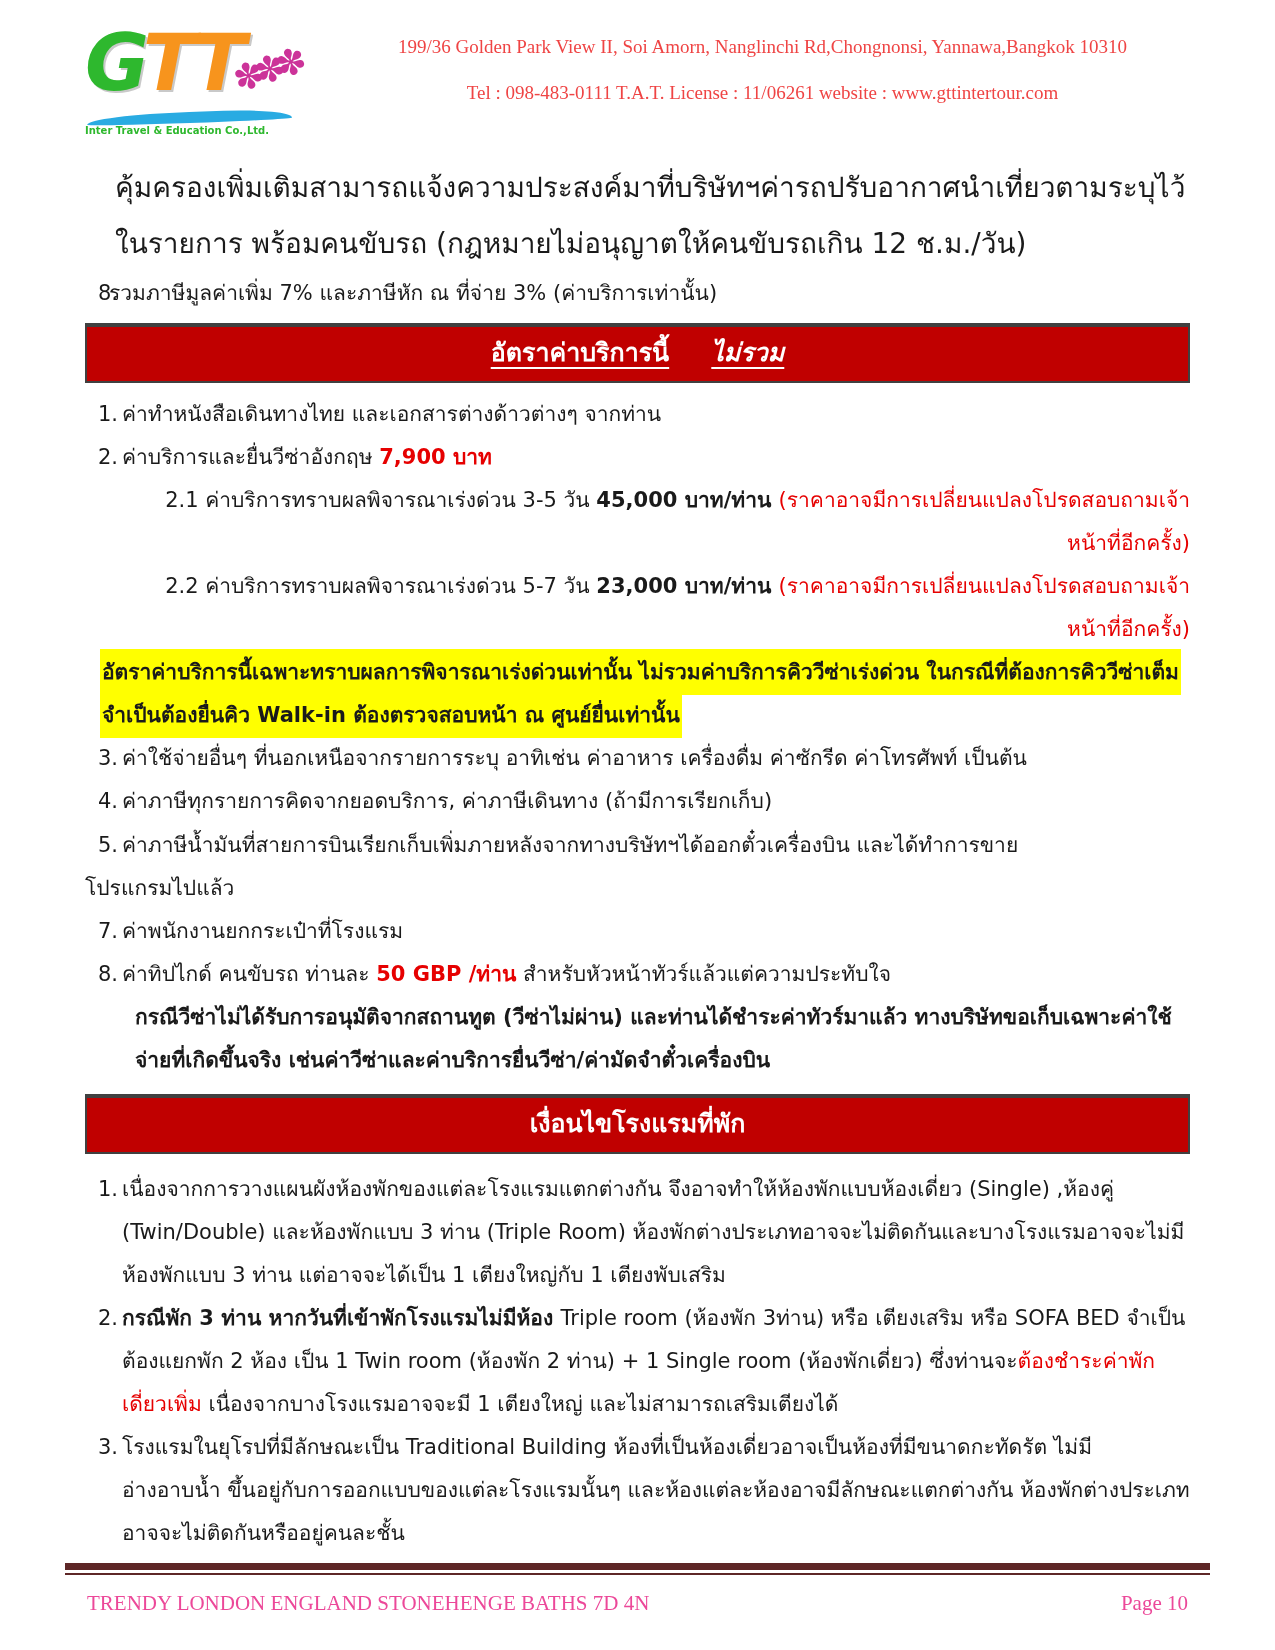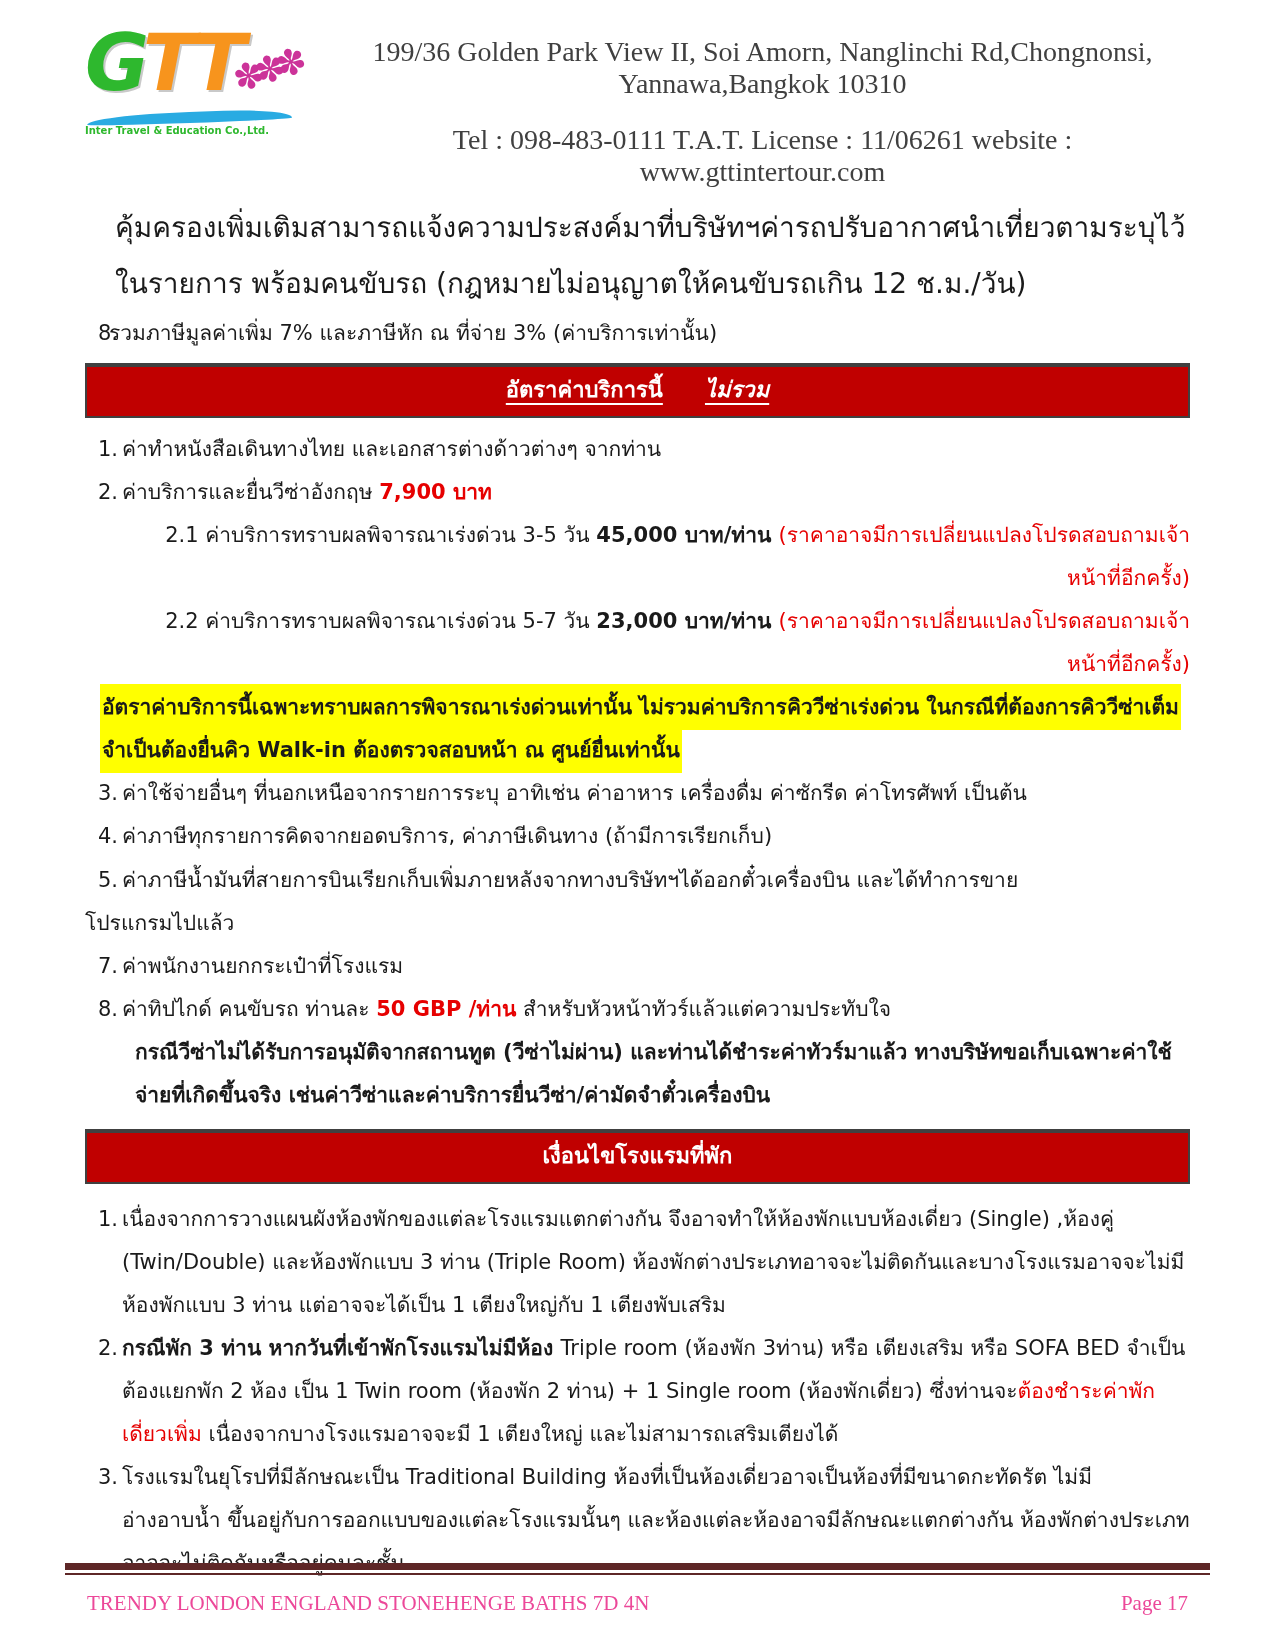--- a/index.html
+++ b/index.html
@@ -11,21 +11,21 @@
   
   .doc-header { display:flex; align-items:flex-start; }
   .logo-wrap { position:relative; width:250px; height:122px; flex:none; }
   .logo-letters { position:relative; font-weight:bold; font-style:italic; font-size:78px; line-height:0.95; letter-spacing:-5px; text-shadow:2px 2px 0 #c9c9c9; white-space:nowrap; }
   .logo-g  { color:var(--logo_green,#2eb82e); }
   .logo-tt { color:var(--logo_orange,#f7941d); }
   .logo-flowers { position:absolute; left:148px; top:28px; color:var(--logo_pink,#cc3399); font-size:36px; letter-spacing:-8px; text-shadow:none; font-style:normal; transform:rotate(-18deg); }
   .logo-swoosh { position:absolute; left:2px; top:86px; width:205px; height:11px; background:var(--logo_blue,#29abe2); border-radius:60% 40% 50% 50% / 100% 100% 20% 20%; transform:rotate(-2deg); }
   .logo-sub { position:absolute; left:0; top:99px; color:var(--logo_green,#2eb82e); font-weight:bold; font-size:10px; white-space:nowrap; }
 
-  .header-lines { flex:1; text-align:center; font-family:"Liberation Serif",serif; font-size:28px; color:#404040; }
+  .header-lines { flex:1; text-align:center; font-family:"Liberation Serif",serif; font-size:19px; color:#ef4444; }
   .addr { margin-top:10px; }
   .tel  { margin-top:24px; }
 
   
   .intro-par { margin:12px 0 0 30px; font-size:28px; line-height:2.0; }
   .row { display:flex; font-size:21px; line-height:2.05; }
   .row .no  { width:37px; padding-left:13px; flex:none; }
   .row .no8 { width:24px; padding-left:13px; flex:none; }
   .row .content { flex:1; }
   .row.sub  { padding-left:68px;text-align:right; }
@@ -34,21 +34,21 @@
   .row.cont { padding-left:0; }
 
   .red { color:var(--red_text,#e60000); }
   .bold { font-weight:bold; }
   .highlight { background:var(--highlight,#ffff00); box-decoration-break:clone; -webkit-box-decoration-break:clone; padding:11px 2px; }
 
   
   .banner { background:var(--banner_red,#c00000); border:2px solid var(--border_dark,#404040); border-top-width:4px; text-align:center; padding:5px 0 9px 0; }
   .banner1 { margin:8px 0 10px 0; }
   .banner2 { margin:12px 0 14px 0; }
-  .banner .t { color:#ffffff; font-weight:bold; font-size:22px; }
+  .banner .t { color:#ffffff; font-weight:bold; font-size:25px; }
   .banner1 .t { text-decoration:underline; text-decoration-thickness:2px; text-underline-offset:6px; }
   .t-italic { font-style:italic;margin-left:37px; }
 
   
   .footer { position:absolute; left:65px; right:65px; bottom:34px; }
   .f-divider { height:12px; border-top:7px solid var(--footer_line,#5e2727); border-bottom:2px solid var(--footer_line,#5e2727); }
   .f-row { display:flex; justify-content:space-between; margin-top:16px; padding:0 22px 0 22px; font-family:"Liberation Serif",serif; font-size:21px; color:#ec4899; }
 </style>
 </head>
 <body>
@@ -143,15 +143,15 @@
       <span class="content"><span>โรงแรมในยุโรปที่มีลักษณะเป็น Traditional Building ห้องที่เป็นห้องเดี่ยวอาจเป็นห้องที่มีขนาดกะทัดรัต ไม่มีอ่างอาบน้ำ ขึ้นอยู่กับการออกแบบของแต่ละโรงแรมนั้นๆ และห้องแต่ละห้องอาจมีลักษณะแตกต่างกัน ห้องพักต่างประเภทอาจจะไม่ติดกันหรืออยู่คนละชั้น</span></span>
     </div>
   </div>
 
 </div>
 
 <div class="footer">
   <div class="f-divider"></div>
   <div class="f-row">
     <span>TRENDY LONDON ENGLAND STONEHENGE BATHS 7D 4N</span>
-    <span>Page 17</span>
+    <span>Page 10</span>
   </div>
 </div>
 
 </body></html>

